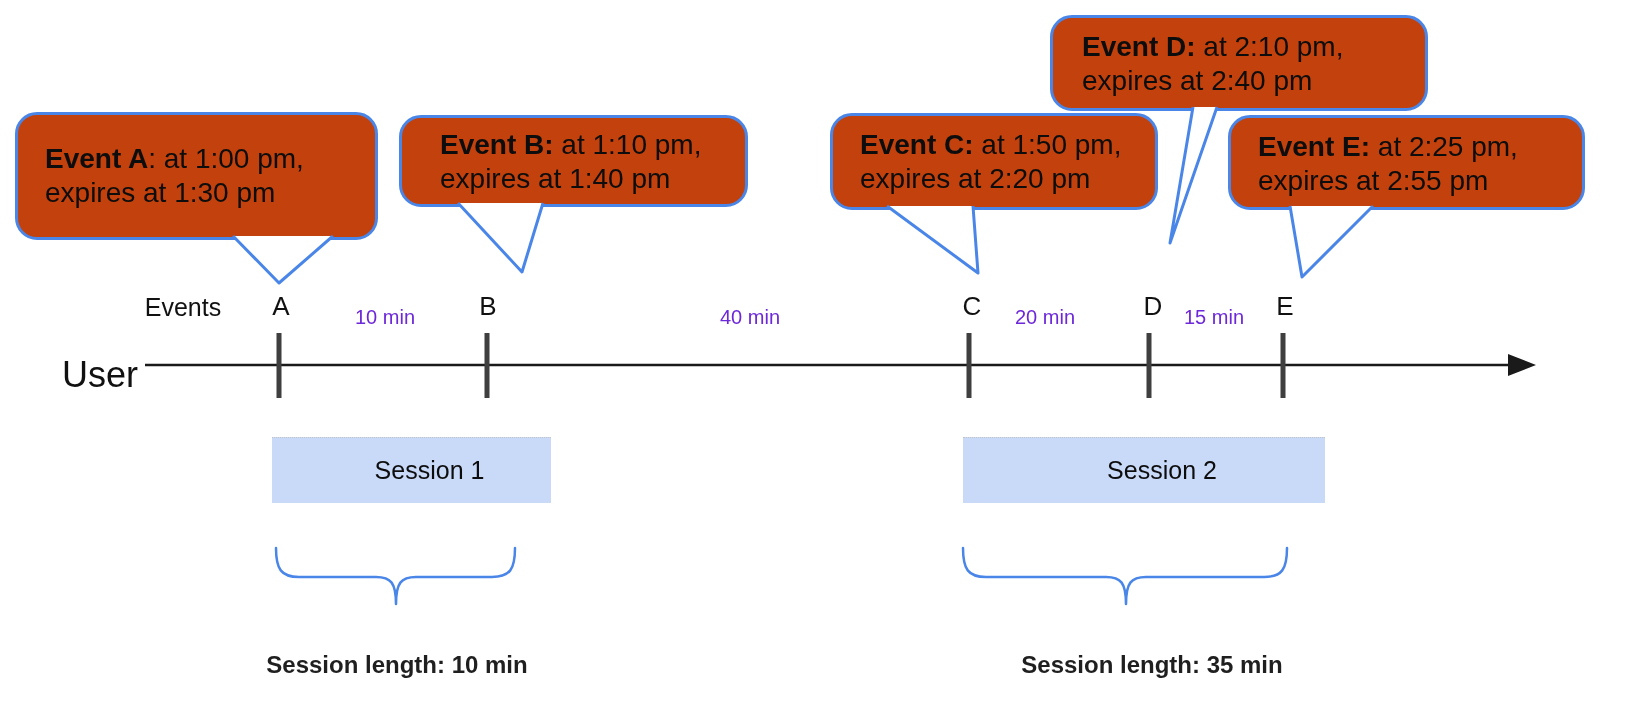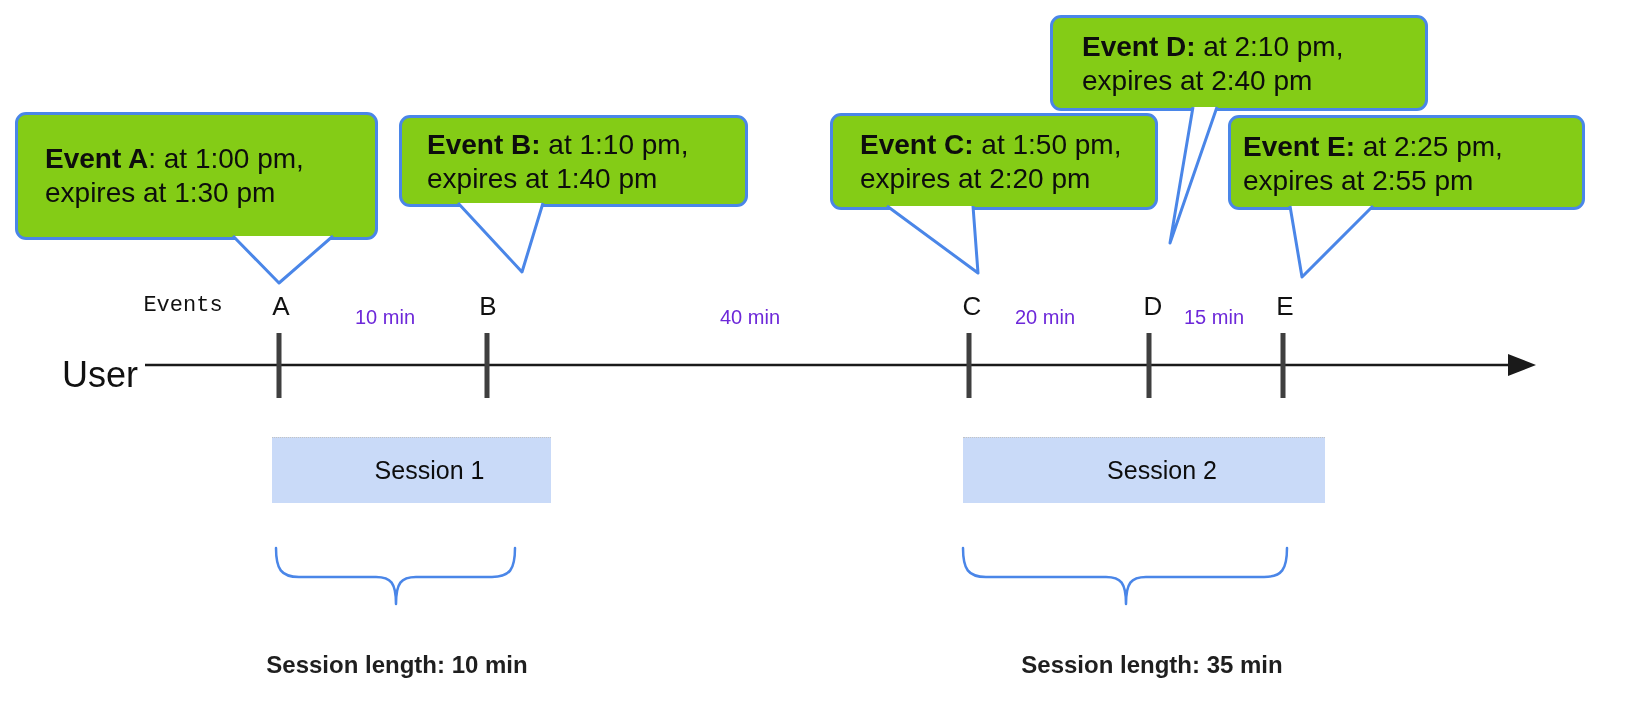--- a/index.html
+++ b/index.html
@@ -26,41 +26,41 @@
     overflow: visible;
   }
   .layer.base  { z-index: 1; }
   .layer.tails { z-index: 3; }
 
   
   .bubble {
     position: absolute;
     z-index: 2;
     box-sizing: border-box;
-    background: #84cc16;
+    background: #c2410c;
     border: 3px solid #4a86e8;
-    border-radius: 11px;
+    border-radius: 22px;
     font-size: 28px;
     line-height: 34px;
     color: #0d0d0d;
   }
   .bubble .bold { font-weight: bold; }
   .bubble .line2 { display: block; }
 
   .bubble-a { left: 15px;   top: 112px; width: 363px; height: 128px; padding: 27px 6px 0 27px; }
-  .bubble-b { left: 399px;  top: 115px; width: 349px; height: 92px;  padding: 10px 6px 0 25px; }
+  .bubble-b { left: 399px;  top: 115px; width: 349px; height: 92px;  padding: 10px 6px 0 38px; }
   .bubble-c { left: 830px;  top: 113px; width: 328px; height: 97px;  padding: 12px 6px 0 27px; }
   .bubble-d { left: 1050px; top: 15px;  width: 378px; height: 96px;  padding: 12px 6px 0 29px; }
-  .bubble-e { left: 1228px; top: 115px; width: 357px; height: 95px;  padding: 12px 6px 0 12px; }
+  .bubble-e { left: 1228px; top: 115px; width: 357px; height: 95px;  padding: 12px 6px 0 27px; }
 
   
   .lbl { position: absolute; z-index: 2; white-space: nowrap; }
 
   .user-lbl   { left: 62px;  top: 354px; font-size: 36px; }
-  .events-lbl { left: 183px; top: 293px; font-size: 22px; transform: translateX(-50%); font-family: Liberation Mono, monospace; }
+  .events-lbl { left: 183px; top: 293px; font-size: 25px; transform: translateX(-50%); }
 
   .evt-letter { font-size: 26px; transform: translateX(-50%); top: 291px; }
   .evt-a { left: 281px;  }
   .evt-b { left: 488px;  }
   .evt-c { left: 972px;  }
   .evt-d { left: 1153px; }
   .evt-e { left: 1285px; }
 
   .interval { font-size: 20px; transform: translateX(-50%); top: 306px; color: #6d28d9; }
   .int-0 { left: 385px;  }

